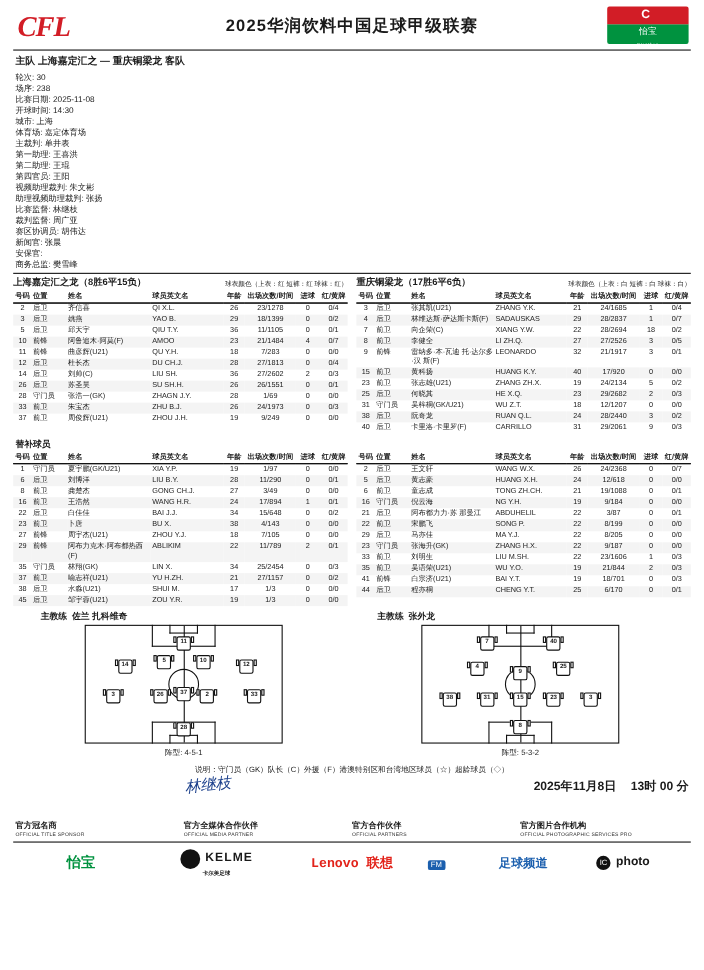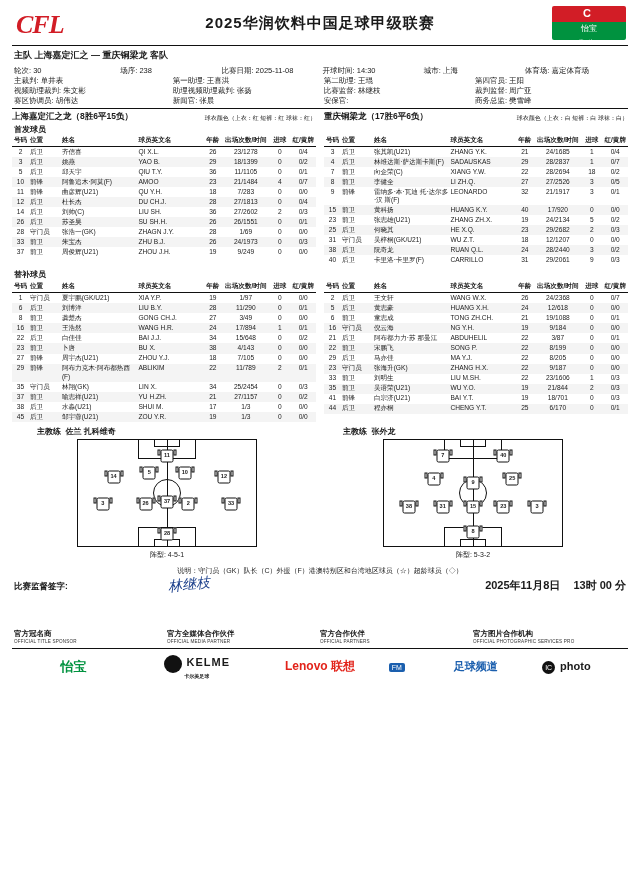--- a/index.html
+++ b/index.html
@@ -26,21 +26,21 @@
   .sponsor-top:after{ content:"C"; position:absolute; left:31px; top:1px; color:#fff; font-size:11px; font-weight:bold;}
   .sponsor-bot { background:#00923f; height:18px; border-radius:0 0 2px 2px; color:#fff; font-size:8px; text-align:center; line-height:12px; padding-top:1px;}
   .sponsor-bot small{ display:block; font-size:4px; letter-spacing:0.5px;}
 
   .rule { border-top: 1.6px solid #111; margin: 3px 12px 0 12px; }
   .rule-thin { border-top: 0.8px solid #111; margin: 2px 12px 0 12px; }
 
   
   .info { padding: 3px 14px 0 14px; font-size: 7.5px; }
   .teamline { font-weight: bold; font-size: 9px; margin-bottom: 4px; }
-  .c4 { display: flex; }
+  .c4 { display: flex; flex-direction: column; }
   .c4 > div { flex: 1; }
   .c4 > div:first-child { flex: 1.05; }
 
   
   .section-title { font-weight: bold; font-size: 8px; padding-left: 2px; }
   .twoCol { display: flex; gap: 8px; padding: 0 12px; }
   .col { flex: 1; }
   .colhead { display:flex; justify-content:space-between; align-items:flex-end; font-size:7px; padding-bottom:1px;}
   .colhead b { font-size: 8.5px; }
   .kit { font-size: 6px; color:#222;}
@@ -91,21 +91,21 @@
   .partners { display:flex; padding: 8px 14px 2px 14px; }
   .partners > div { flex:1; }
   .p-cn { font-size:7.5px; font-weight:bold;margin-top:28px; }
   .p-en { font-size:4.6px; color:#333; letter-spacing:0.2px; }
 
   .logos { display:flex; align-items:center; border-top: 1px solid #111; margin: 2px 12px 0 12px; padding-top: 6px; }
   .logos > div { flex:1; text-align:center; }
   .lg-yibao { color:#00923f; font-size:13px; font-weight:bold; font-family:"Liberation Serif", serif;}
   .lg-kelme { font-size:11px; font-weight:bold; letter-spacing:1px; }
   .lg-kelme small{ display:block; font-size:5px; letter-spacing:0; }
-  .lg-lenovo { color:#e2231a; font-size:12px; font-weight:bold; }
+  .lg-lenovo { color:#e2231a; font-size:12px; font-weight:bold;font-family:Liberation Mono, monospace; }
   .lg-zq { color:#1b5fae; font-size:11px; font-weight:bold;margin-left:45px; }
   .lg-ic { font-size:11px; font-weight:bold; }
   .kelme-mark{ width:18px;height:18px;border-radius:50%;background:#111;display:inline-block;vertical-align:middle;margin-right:3px;}
   .fm-mark{ display:inline-block;background:#1b5fae;color:#fff;font-size:7px;padding:1px 3px;border-radius:2px;margin-right:2px;}
   .ic-mark{ display:inline-block;width:13px;height:13px;border-radius:50%;background:#111;color:#fff;font-size:7px;line-height:13px;text-align:center;margin-right:3px;}
 </style>
 </head>
 <body>
 
 <div class="page">
@@ -169,23 +169,20 @@
     </div>
     <div class="col">
       <div class="colhead">
         <b>重庆铜梁龙（17胜6平6负）</b>
         <span class="kit">球衣颜色（上衣：白  短裤：白  球袜：白）</span>
       </div>
     </div>
   </div>
 
   <div class="twoCol">
-    <div class="col">
-        <div class="section-title">首发球员</div>
-      </div>
     <div class="col"></div>
   </div>
 
   <div class="twoCol">
     <div class="col">
       <table>
         <thead>
             <tr>
           <th class="num">号码</th>
           <th class="pos">位置</th>
@@ -883,21 +880,20 @@
             <span>8</span>
           </div>
         </div>
       <div class="formation">阵型: 5-3-2</div>
     </div>
   </div>
 
   <div class="note">说明：守门员（GK）队长（C）外援（F）港澳特别区和台湾地区球员（☆）超龄球员（◇）</div>
 
   <div class="sign">
-    <div class="sign-title">比赛监督签字:</div>
     <div class="sign-script">林继枝</div>
     <div class="datetime">
       <span>2025年11月8日</span>
       <span class="t">13时 00 分</span>
     </div>
   </div>
 
   <div class="partners">
     <div>
       <div class="p-cn">官方冠名商</div>

